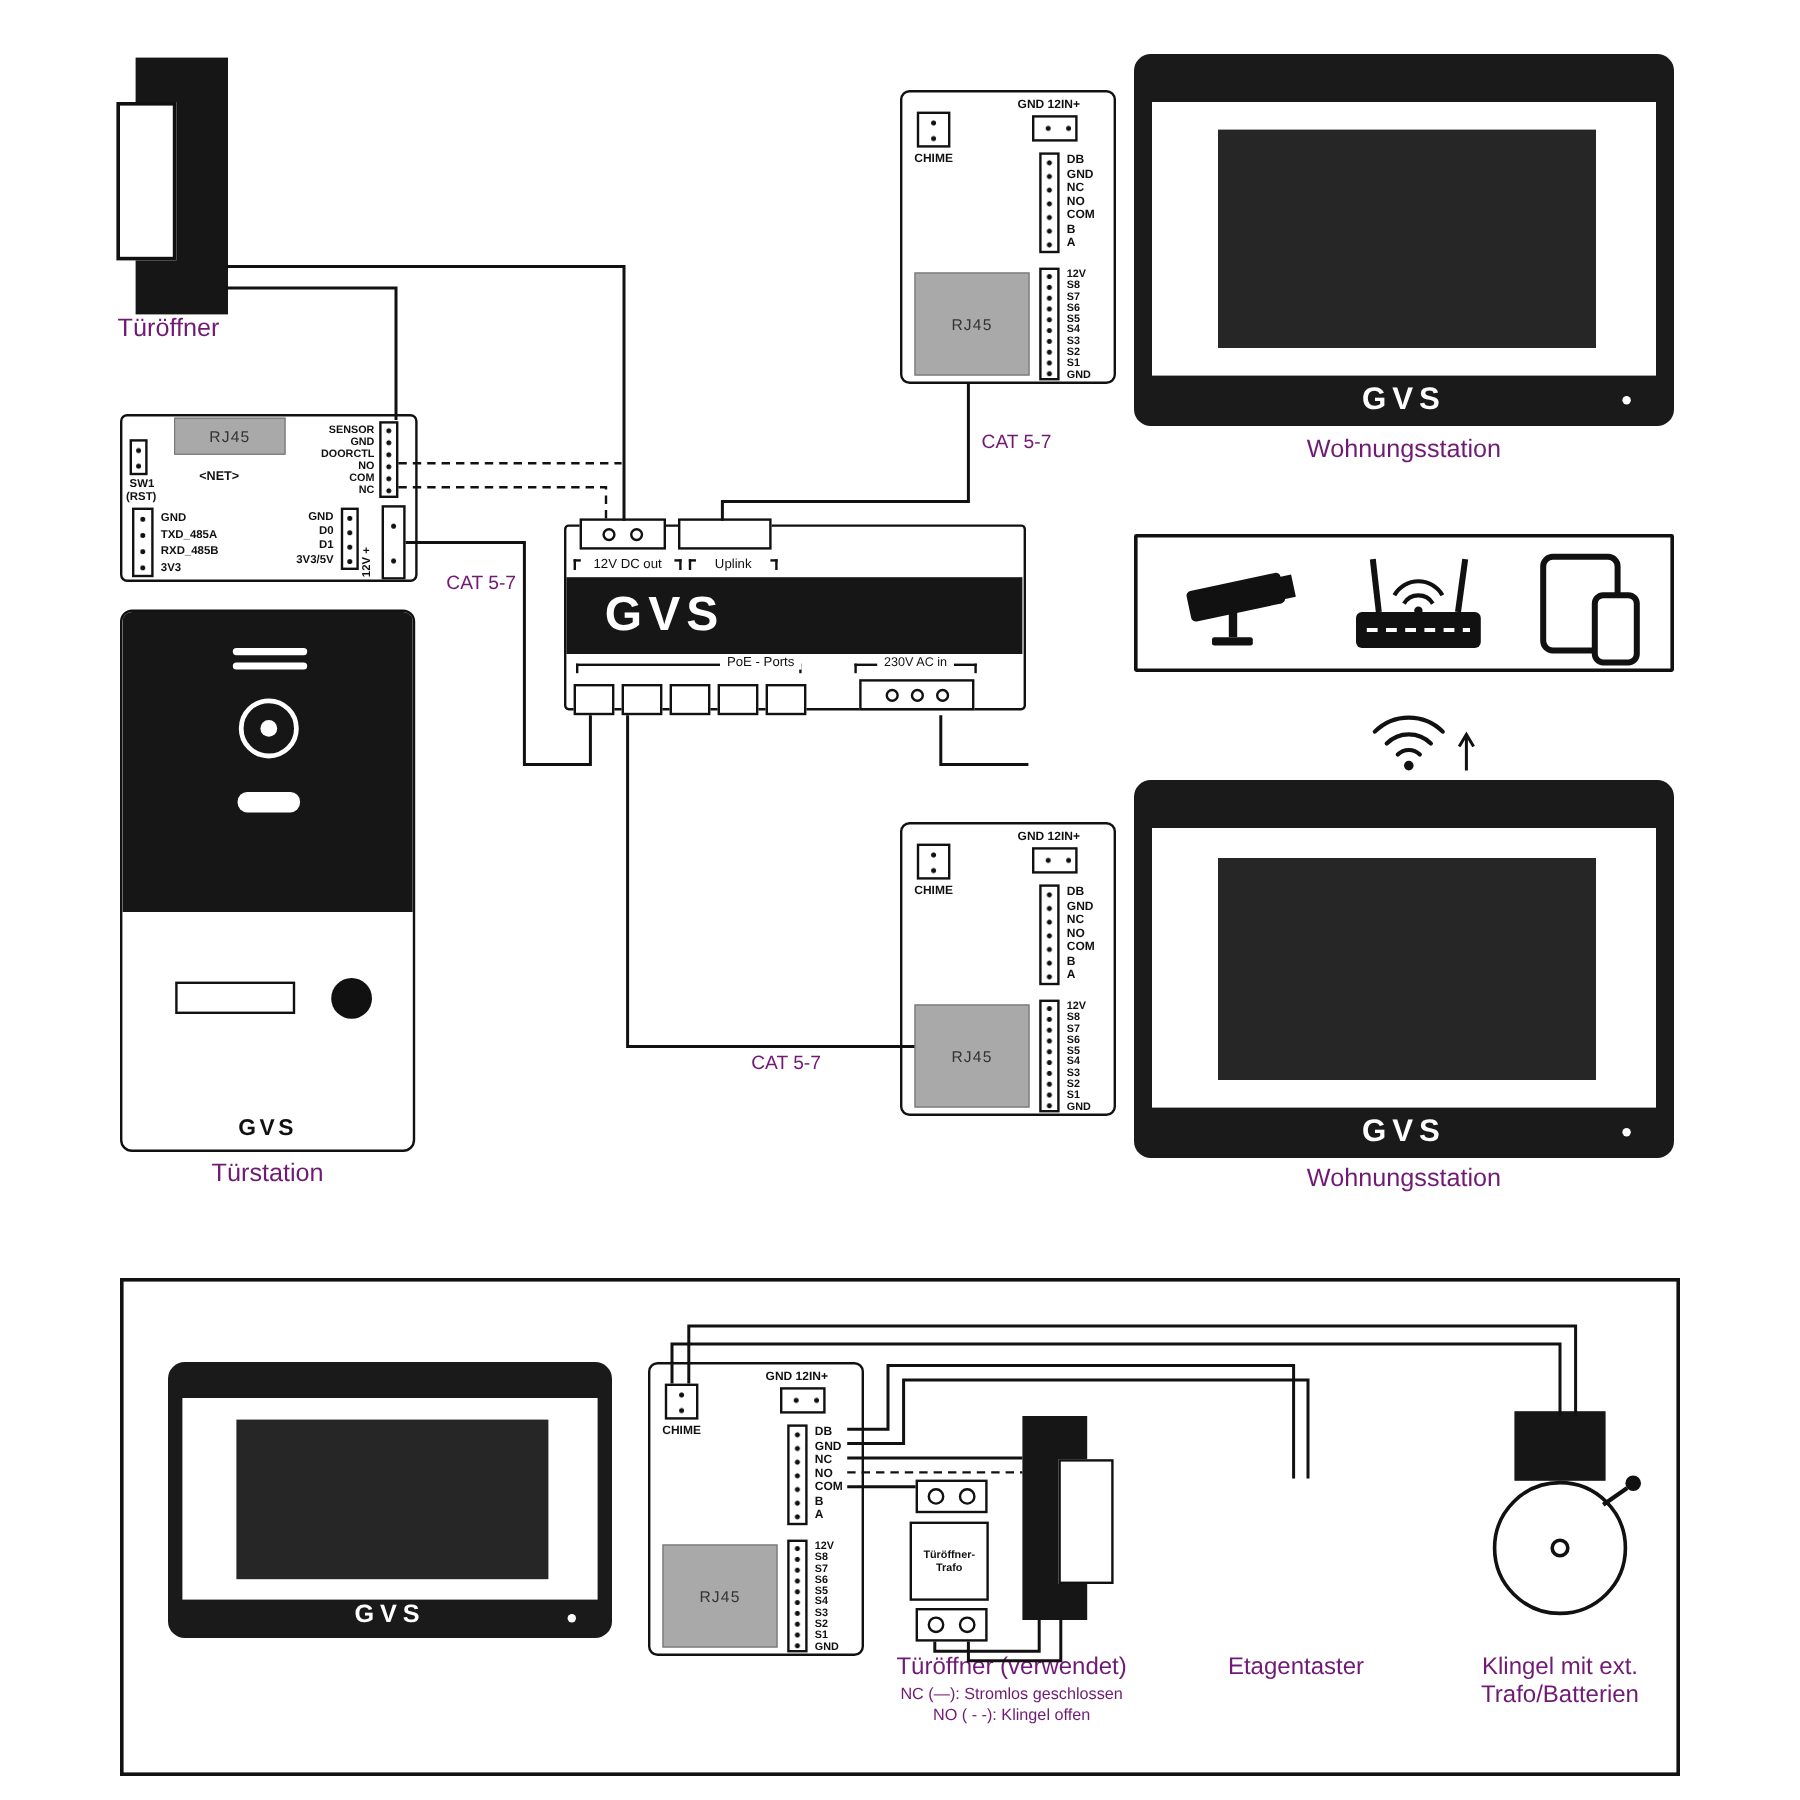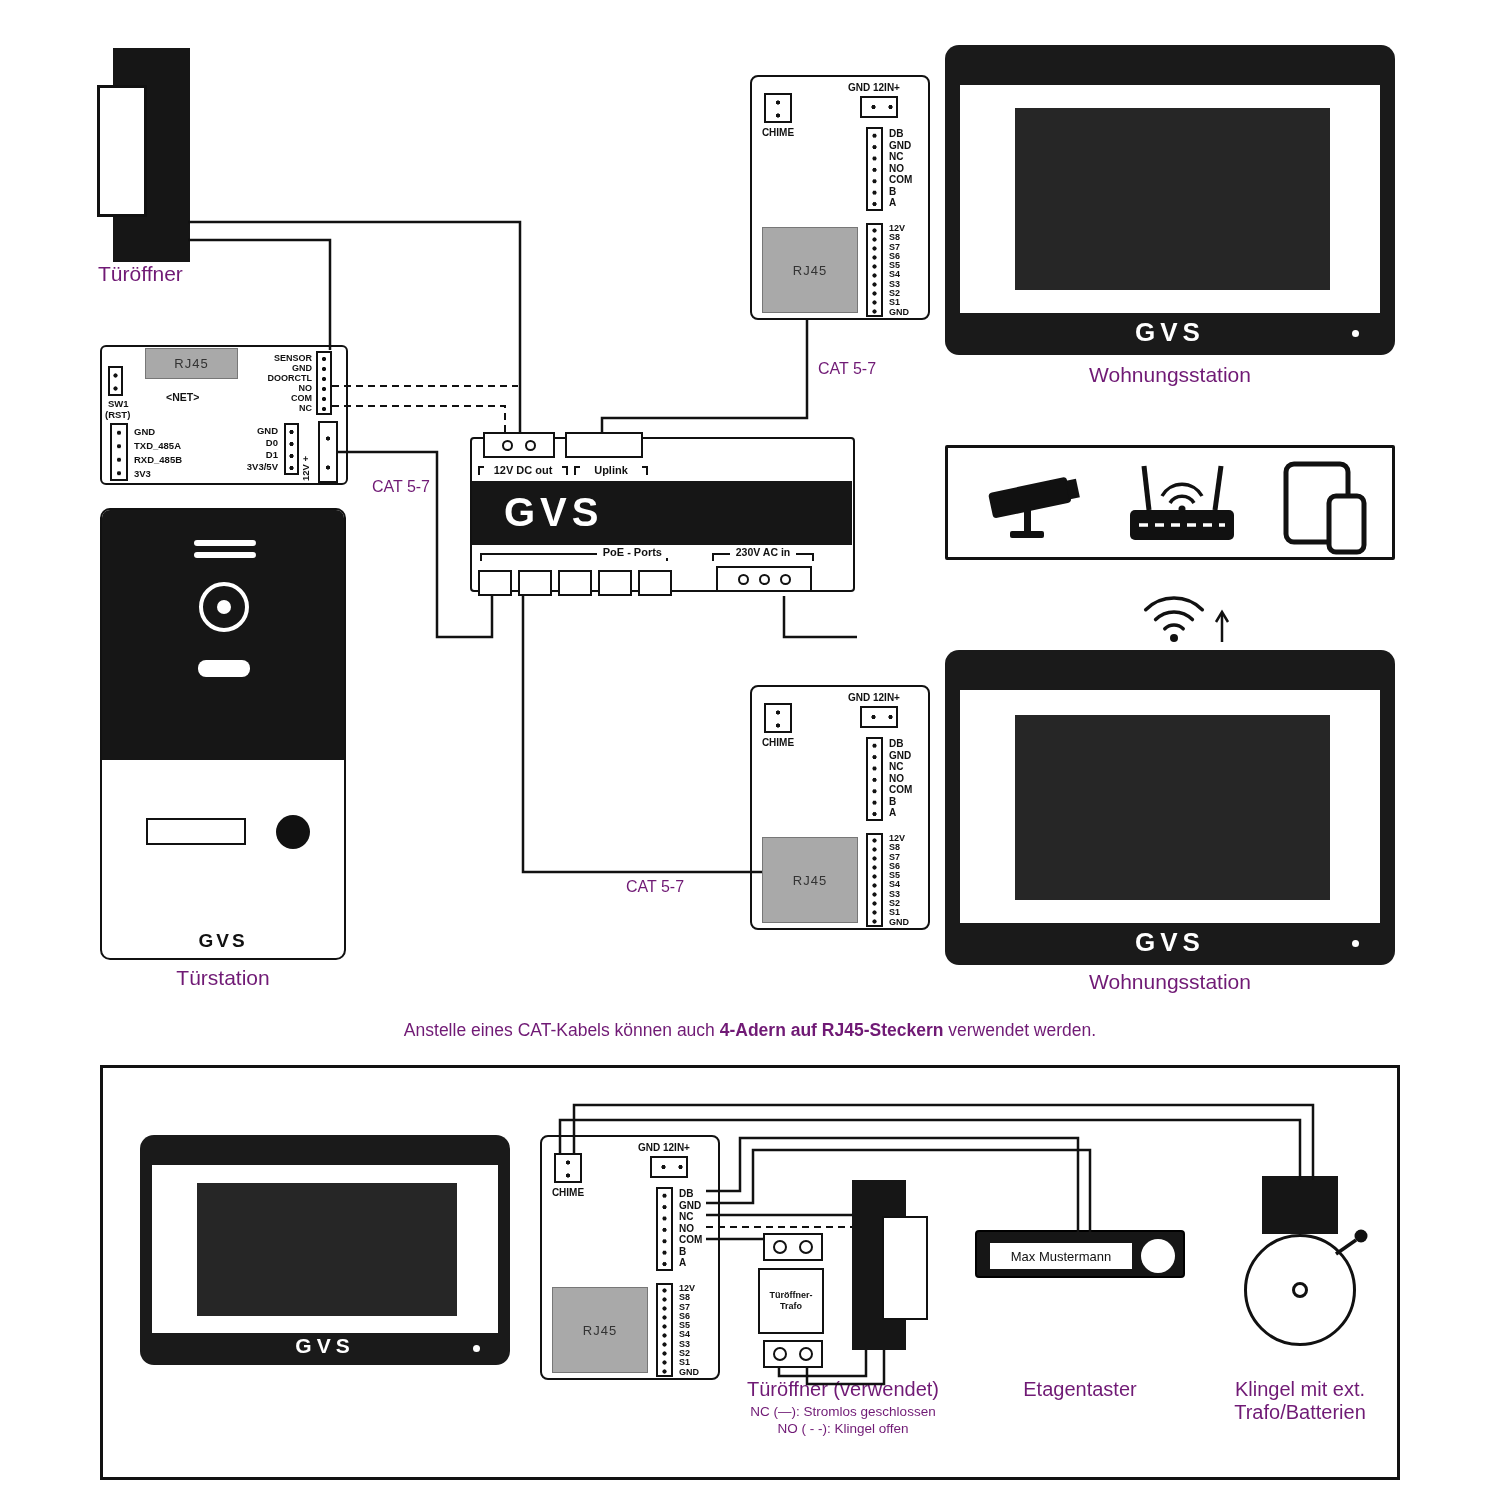--- a/index.html
+++ b/index.html
@@ -27,21 +27,21 @@
   .mon-screen{position:absolute;background:#262626}
   .mon-logo{position:absolute;left:0;right:0;bottom:7px;text-align:center;color:#fff;font-weight:bold;letter-spacing:5px}
   .mon-dot{position:absolute;width:7px;height:7px;border-radius:50%;background:#fff}
   .ring{display:inline-block;border:2px solid #111;border-radius:50%;background:#fff}
   .band{position:absolute;background:#161616}
   .brkt{position:absolute;border-top:2px solid #111;border-left:2px solid #111;border-right:2px solid #111}
   .brkt-lbl{position:absolute;display:flex;align-items:flex-start;justify-content:space-between}
   .ctick{width:6px;height:9px;border-top:2px solid #111;margin-top:3px}
   .ctick.l{border-left:2px solid #111}
   .ctick.r{border-right:2px solid #111}
-  .t2{font-weight:bold;font-size:11px;line-height:14px}
+  .t2{font-weight:normal;font-size:11px;line-height:14px}
   .wbg{background:#fff;padding:0 6px;position:relative}
 </style>
 </head>
 <body>
 
 <div class="canvas">
 
   <div style="position:absolute;left:113px;top:48px;width:77px;height:214px;background:#161616;z-index:1"></div>
   <div style="position:absolute;left:97px;top:85px;width:50px;height:132px;background:#fff;border:3px solid #111;z-index:2"></div>
   <div class="lbl" style="left:98px;top:262px">Türöffner</div>
@@ -268,21 +268,20 @@
 
   <div class="mon" style="left:945px;top:650px;width:450px;height:315px">
     <div class="mon-inner" style="left:15px;top:40px;right:15px;bottom:42px">
       <div class="mon-screen" style="left:55px;top:25px;width:315px;height:185px"></div>
     </div>
     <div class="mon-logo" style="font-size:26px">GVS</div>
     <div class="mon-dot" style="right:36px;bottom:18px"></div>
   </div>
   <div class="lbl ctr" style="left:1020px;top:970px;width:300px">Wohnungsstation</div>
 
-  <div class="lbl ctr" style="left:300px;top:1020px;width:900px;font-size:17.5px"><span>Anstelle eines CAT-Kabels können auch </span><span class="b">4-Adern auf RJ45-Steckern</span><span> verwendet werden.</span></div>
 
   <div style="position:absolute;left:100px;top:1065px;width:1300px;height:415px;border:3px solid #111;z-index:0"></div>
 
   <div class="mon" style="left:140px;top:1135px;width:370px;height:230px">
     <div class="mon-inner" style="left:12px;top:30px;right:12px;bottom:32px">
       <div class="mon-screen" style="left:45px;top:18px;width:260px;height:133px"></div>
     </div>
     <div class="mon-logo" style="font-size:21px">GVS</div>
     <div class="mon-dot" style="right:30px;bottom:13px"></div>
   </div>
@@ -336,24 +335,20 @@
   <div class="cbox" style="left:763px;top:1340px;width:60px;height:28px;z-index:1;display:flex;align-items:center;justify-content:center;gap:12px">
     <span class="ring" style="width:14px;height:14px"></span>
     <span class="ring" style="width:14px;height:14px"></span>
   </div>
   <div style="position:absolute;left:852px;top:1180px;width:54px;height:170px;background:#161616;z-index:1"></div>
   <div style="position:absolute;left:882px;top:1216px;width:46px;height:104px;background:#fff;border:2px solid #111;z-index:2"></div>
   <div class="lbl ctr" style="left:728px;top:1378px;width:230px;font-size:20px">Türöffner (verwendet)</div>
   <div class="lbl ctr" style="left:713px;top:1404px;width:260px;font-size:13.5px">NC (—): Stromlos geschlossen</div>
   <div class="lbl ctr" style="left:713px;top:1421px;width:260px;font-size:13.5px">NO ( - -): Klingel offen</div>
 
-  <div style="position:absolute;left:975px;top:1230px;width:210px;height:48px;background:#161616;border:2px solid #000;border-radius:4px;z-index:1">
-    <div style="position:absolute;left:13px;top:11px;width:142px;height:26px;background:#fff;display:flex;align-items:center;justify-content:center;font-size:13px">Max Mustermann</div>
-    <div style="position:absolute;left:164px;top:7px;width:34px;height:34px;background:#fff;border-radius:50%"></div>
-  </div>
   <div class="lbl ctr" style="left:980px;top:1378px;width:200px;font-size:20px">Etagentaster</div>
 
   <div style="position:absolute;left:1262px;top:1176px;width:76px;height:58px;background:#161616;z-index:1"></div>
   <div style="position:absolute;left:1244px;top:1234px;width:112px;height:112px;border:3.5px solid #111;border-radius:50%;background:#fff;z-index:1"></div>
   <div style="position:absolute;left:1292px;top:1282px;width:16px;height:16px;border:3px solid #111;border-radius:50%;background:#fff;z-index:1"></div>
   <div class="lbl ctr" style="left:1207px;top:1378px;width:186px;font-size:20px">Klingel mit ext. Trafo/Batterien</div>
 
   <svg class="wires" width="1500" height="1500">
 
     <polyline class="w" points="188,222 520,222 520,434"></polyline>

